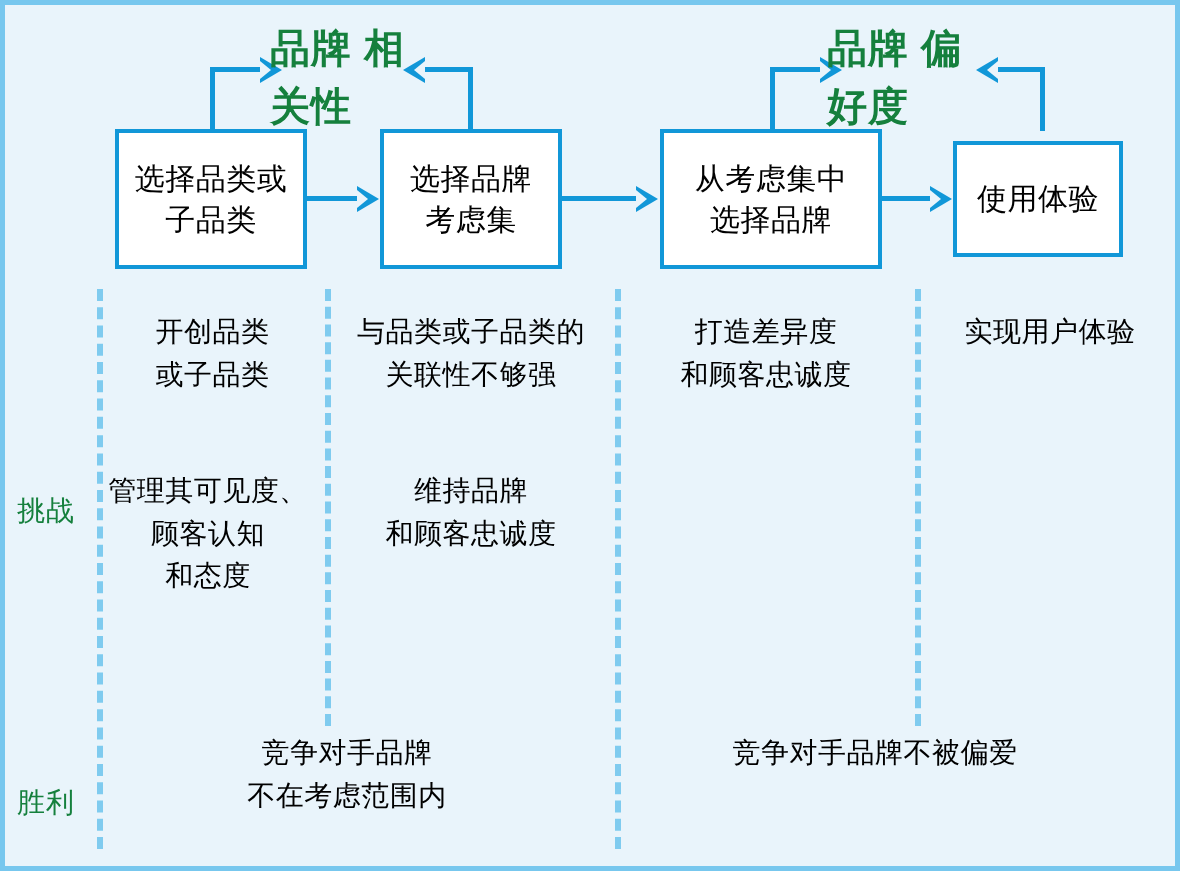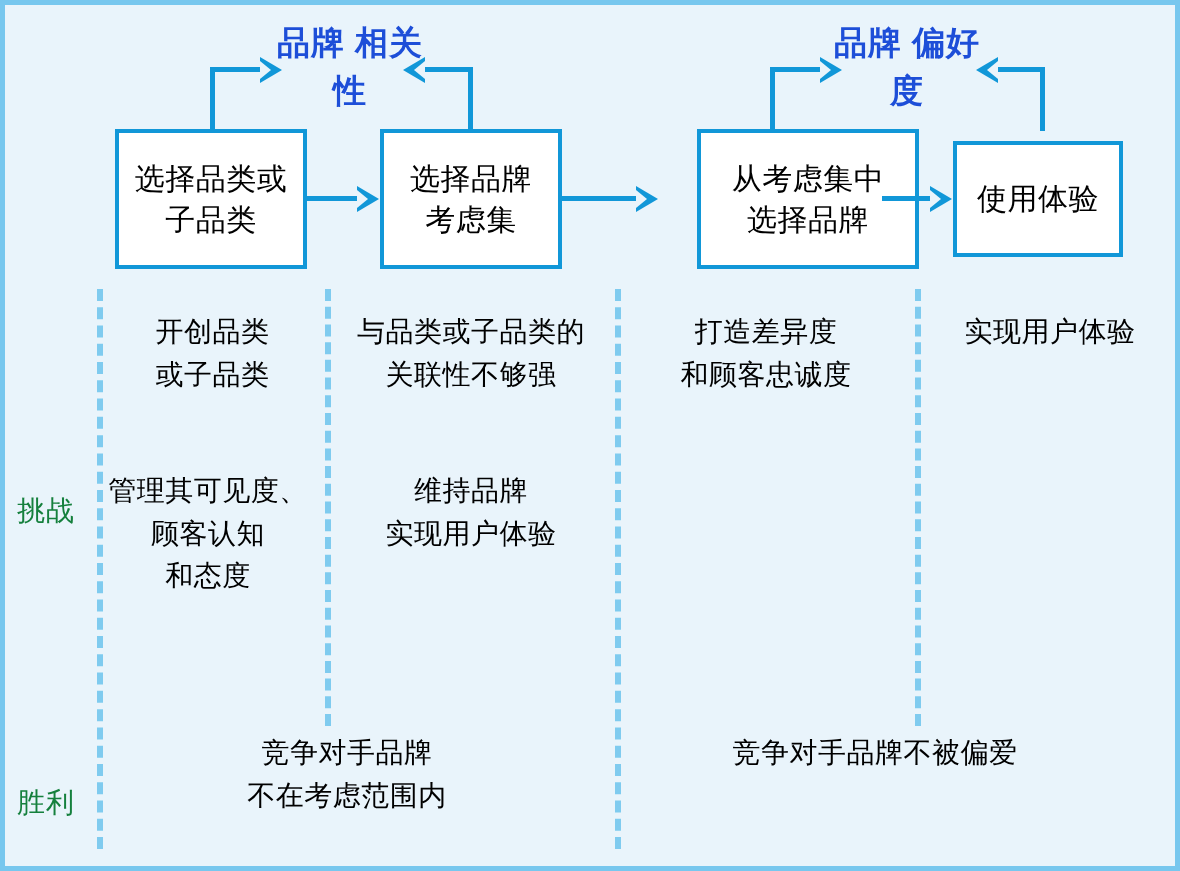--- a/index.html
+++ b/index.html
@@ -28,21 +28,21 @@
     align-items: center;
     justify-content: center;
     text-align: center;
     color: #000000;
     font-size: 30px;
     line-height: 1.38;
     letter-spacing: 0.5px;
   }
   #box-1 { left: 110px; top: 124px; width: 192px; height: 140px; }
   #box-2 { left: 375px; top: 124px; width: 182px; height: 140px; }
-  #box-3 { left: 692px; top: 124px; width: 222px; height: 140px; }
+  #box-3 { left: 655px; top: 124px; width: 222px; height: 140px; }
   #box-4 { left: 948px; top: 136px; width: 170px; height: 116px; }
 
   
   .hline {
     position: absolute;
     height: 5px;
     background: #1197d8;
   }
   .arrowhead {
     position: absolute;
@@ -107,25 +107,24 @@
 
   
   #loopB-r-v { left: 1035px; top: 62px; height: 64px; }
   #loopB-r-h { left: 988px; top: 62px; width: 52px; }
   #loopB-r-head { left: 971px; top: 52px; }
   #loopB-r-notch { left: 982px; top: 56px; }
 
   
   .loop-caption {
     position: absolute;
-    text-align: center;
-    font-size: 33px;
+    font-size: 40px;
     font-weight: bold;
     line-height: 1.45;
-    color: #1d4ed8;
+    color: #15803d;
     font-family: "Liberation Sans", "DejaVu Sans", sans-serif;
     letter-spacing: 1px;
   }
   #caption-relevance { left: 265px; top: 14px; width: 160px; }
   #caption-preference { left: 822px; top: 14px; width: 160px; }
 
   
   .divider {
     position: absolute;
     width: 0;
@@ -241,19 +240,19 @@
   <div class="cell" id="chal-2a">与品类或子品类的
 关联性不够强</div>
   <div class="cell" id="chal-3a">打造差异度
 和顾客忠诚度</div>
   <div class="cell" id="chal-4a">实现用户体验</div>
 
   <div class="cell" id="chal-1b">管理其可见度、
 顾客认知
 和态度</div>
   <div class="cell" id="chal-2b">维持品牌
-实现用户体验</div>
+和顾客忠诚度</div>
 
   <div class="cell" id="vict-1">竞争对手品牌
 不在考虑范围内</div>
   <div class="cell" id="vict-2">竞争对手品牌不被偏爱</div>
 
 </div>
 
 </body></html>

